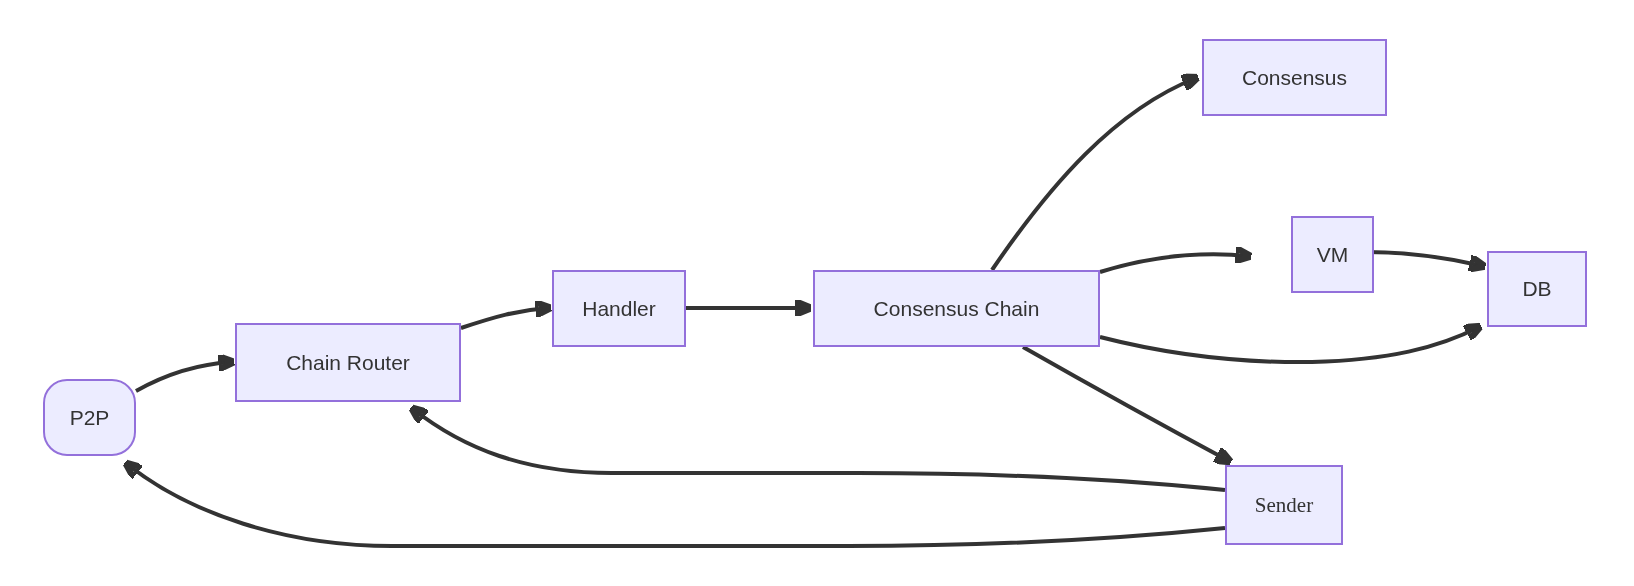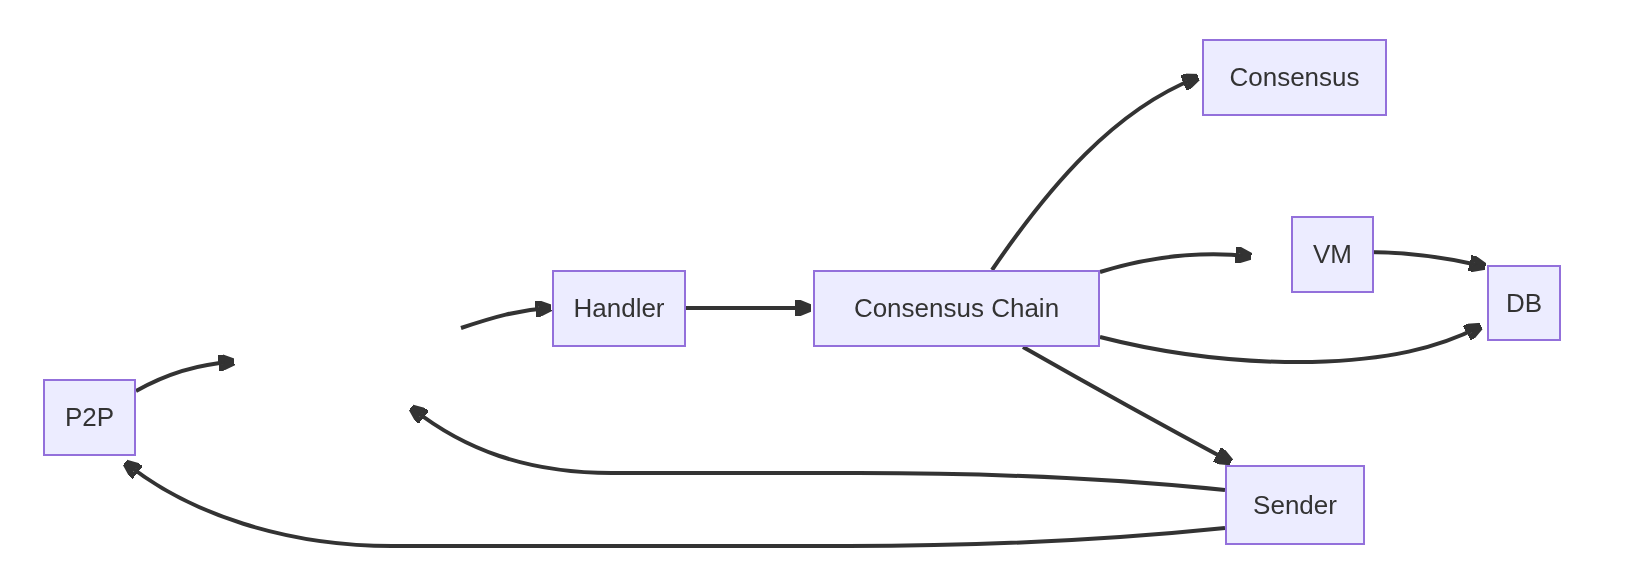--- a/index.html
+++ b/index.html
@@ -29,33 +29,33 @@
   }
   .node {
     position: absolute;
     box-sizing: border-box;
     background: var(--node-fill, #ECECFF);
     border: 2px solid var(--node-border, #9370DB);
     display: flex;
     align-items: center;
     justify-content: center;
     color: var(--text, #333333);
-    font-size: 26px;
+    font-size: 21px;
     white-space: nowrap;
     z-index: 2;
   }
   
-  .node-p2p              { left: 43px;   top: 379px; width: 93px;  height: 77px; }
+  .node-p2p              { left: 43px;   top: 379px; width: 93px;  height: 77px; border-radius: 24px; }
   .node-chain-router     { left: 235px;  top: 323px; width: 226px; height: 79px; }
   .node-handler          { left: 552px;  top: 270px; width: 134px; height: 77px; text-align: center; }
   .node-consensus-engine { left: 813px;  top: 270px; width: 287px; height: 77px; }
   .node-consensus        { left: 1202px; top: 39px;  width: 185px; height: 77px; }
   .node-vm               { left: 1291px; top: 216px; width: 83px;  height: 77px; }
-  .node-db               { left: 1487px; top: 251px; width: 74px;  height: 76px; margin-top: 14px; }
-  .node-sender           { left: 1225px; top: 465px; width: 140px; height: 80px; }
+  .node-db               { left: 1487px; top: 251px; width: 100px;  height: 76px; }
+  .node-sender           { left: 1225px; top: 465px; width: 118px; height: 80px; font-family: Liberation Serif, serif; }
 </style>
 </head>
 <body>
 
 <div class="diagram">
 
   <svg class="edges-layer" width="1634" height="586" viewBox="0 0 1634 586" xmlns="http://www.w3.org/2000/svg">
     <defs>
       <marker id="arrow" viewBox="0 0 10 10" refX="8.5" refY="5" markerWidth="16" markerHeight="16" markerUnits="userSpaceOnUse" orient="auto">
         <path d="M 0 0.8 L 10 5 L 0 9.2 z" fill="#333333"></path>
@@ -70,20 +70,23 @@
     <path d="M 1336 253 C 1392 249, 1440 256, 1483 266" marker-end="url(#arrow)" stroke="#333333"></path>
     <path d="M 1100 337 C 1178 357, 1245 363, 1312 362 C 1388 360, 1438 348, 1479 327" marker-end="url(#arrow)" stroke="#333333"></path>
     <path d="M 1023 347 C 1088 384, 1160 424, 1229 461" marker-end="url(#arrow)" stroke="#333333"></path>
     <path d="M 1225 490 C 1118 479, 1000 473, 858 473 L 612 473 C 526 473, 464 449, 413 409" marker-end="url(#arrow)" stroke="#333333"></path>
     <path d="M 1225 528 C 1108 540, 988 546, 848 546 L 392 546 C 286 546, 190 514, 127 464" marker-end="url(#arrow)" stroke="#333333"></path>
   </svg>
 
   <div class="node node-p2p">
     <span>P2P</span>
   </div>
+  <div class="node node-chain-router">
+    <span>Chain Router</span>
+  </div>
   <div class="node node-handler">
     <span>Handler</span>
   </div>
   <div class="node node-consensus-engine">
     <span>Consensus Chain</span>
   </div>
   <div class="node node-consensus">
     <span>Consensus</span>
   </div>
   <div class="node node-vm">

